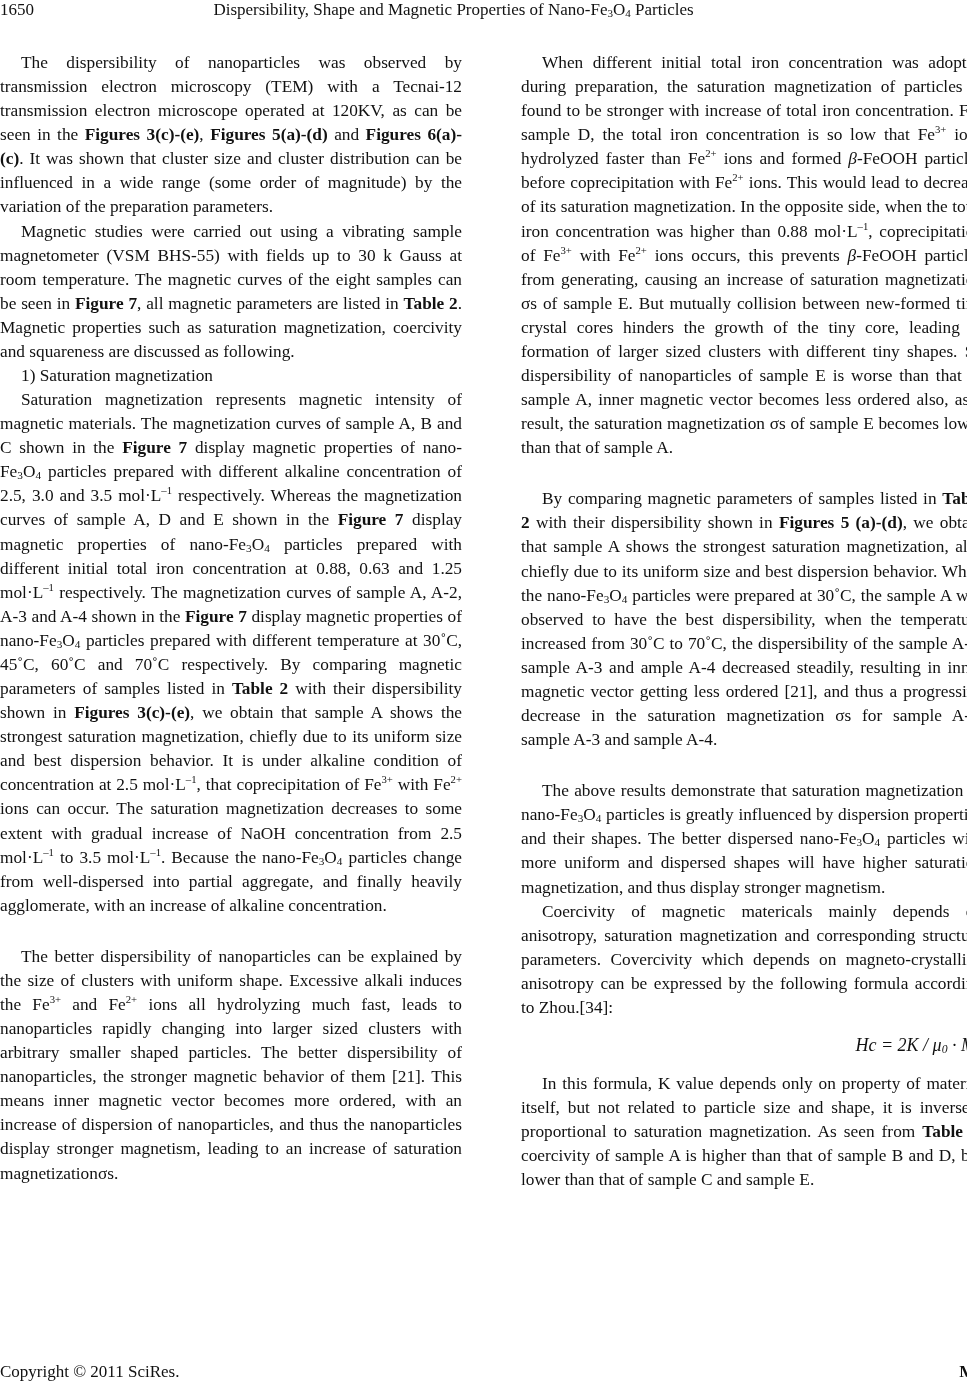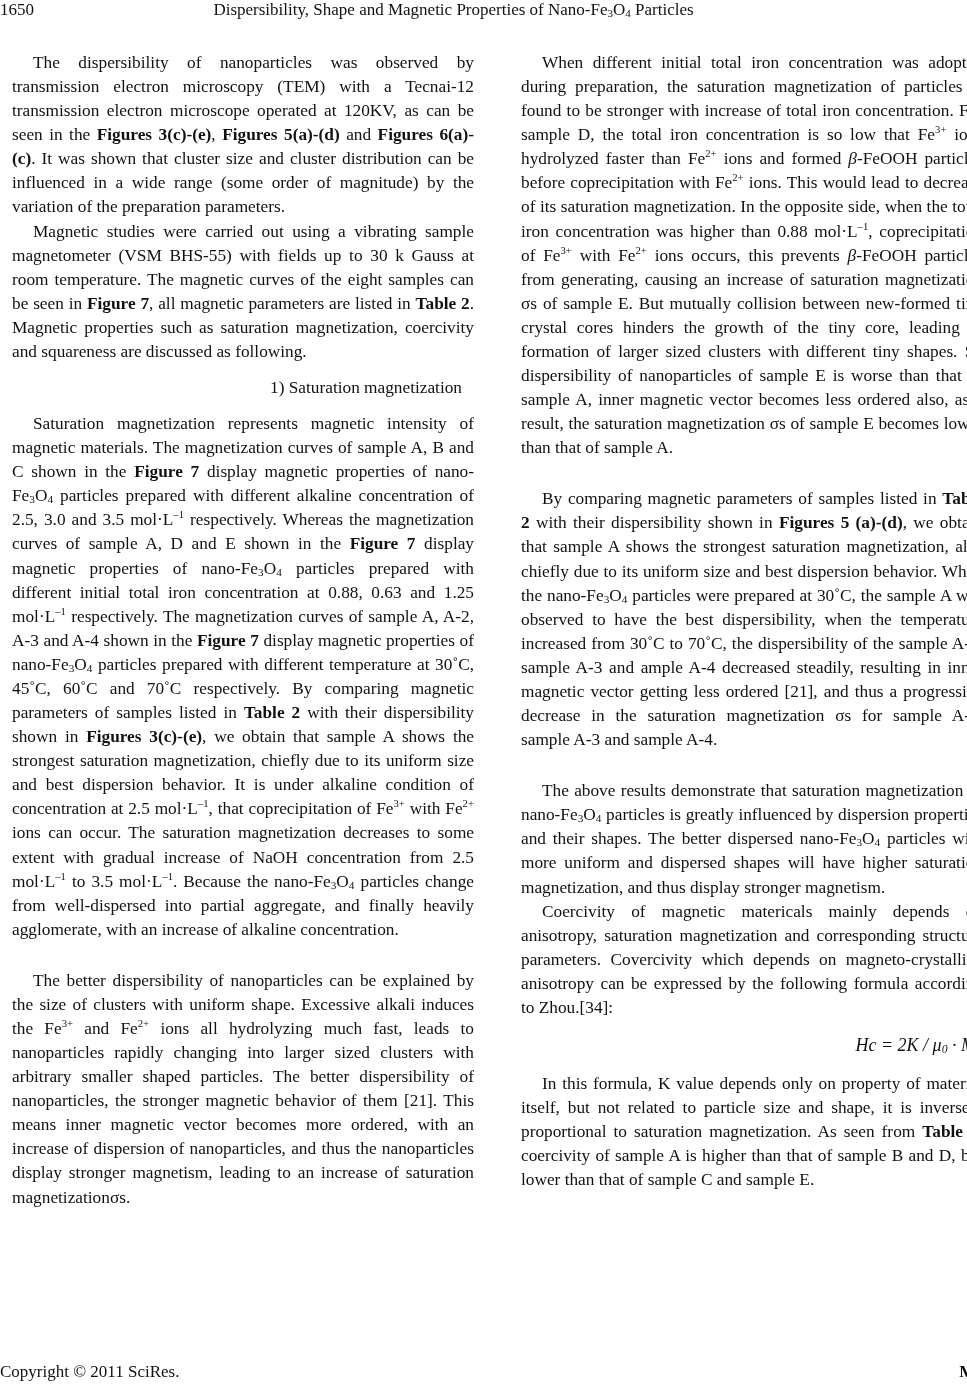--- a/index.html
+++ b/index.html
@@ -3,25 +3,25 @@
 <meta charset="utf-8">
 <style>
   html, body { margin: 0; padding: 0; background: #ffffff; }
   body { width: 967px; height: 1386px; position: relative; overflow: hidden;
          font-family: "Liberation Serif", "DejaVu Serif", serif; color: #111; }
   .header { position: absolute; top: 0; left: 0; width: 891px; height: 30px; }
   .page-num { position: absolute; left: 0; top: 0; font-size: 17px; line-height: 20px; }
   .running-title { position: absolute; left: 16px; right: 0; top: 0; text-align: center; font-size: 17px; line-height: 20px; }
   .col { position: absolute; top: 51px; width: 462px; font-size: 17.3px; line-height: 24.08px;
          text-align: justify; hyphens: none; }
-  .col.left { left: 0; padding-left: 12px; }
+  .col.left { left: 0; }
   .col.right { left: 521px; }
   .para { margin: 0; text-indent: 21px; }
   .para.sp { margin-top: 27px; }
-  .heading { margin: 12px; text-indent: 21px; text-align: right; }
+  .heading { margin: 0; text-indent: 21px; text-align: left; }
   .formula { margin: 13px 0 15px 0; text-align: right; font-style: italic; font-size: 18px; line-height: 24px; }
   sup { font-size: 0.62em; vertical-align: 0.7em; line-height: 0; }
   sub { font-size: 0.65em; vertical-align: -0.2em; line-height: 0; }
   b { font-weight: bold; }
   i { font-style: italic; }
   .footer { position: absolute; left: 0; top: 1362px; width: 967px; height: 22px; font-size: 17px; padding-left: 30px; }
   .copyright { position: absolute; left: 0; top: 0; }
   .journal { position: absolute; right: 0; top: 0; font-weight: bold; }
 </style>
 </head>

